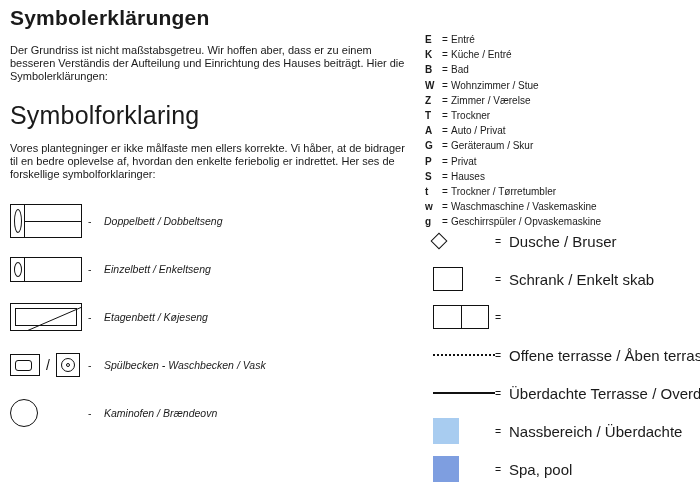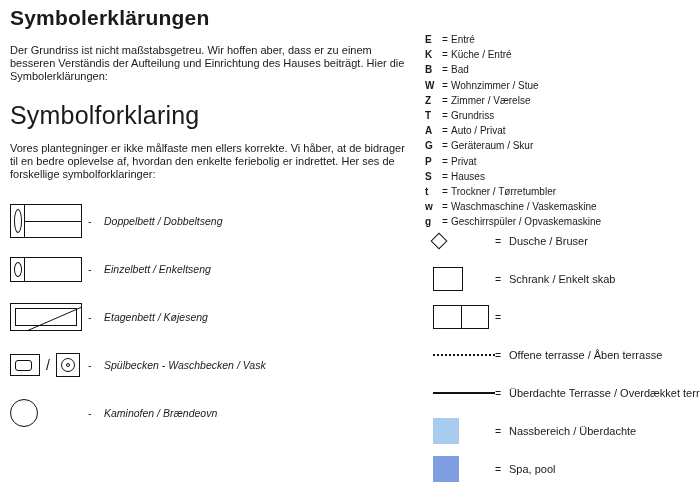--- a/index.html
+++ b/index.html
@@ -222,21 +222,21 @@
     align-items: center;
     height: 38px;
   }
   .rsym-art {
     width: 70px;
     flex: 0 0 70px;
     display: flex;
     align-items: center;
   }
   .rsym-label {
-    font-size: 11px;
+    font-size: 15px;
     white-space: nowrap;
   }
   .rdash {
     width: 14px;
     flex: 0 0 14px;
     font-size: 10.5px;
   }
   .diamond {
     width: 12px; height: 12px;
     border: 1px solid #111;
@@ -375,21 +375,21 @@
           <td>Wohnzimmer / Stue</td>
         </tr>
         <tr>
           <td class="abbr-key">Z</td>
           <td class="abbr-eq">=</td>
           <td>Zimmer / Værelse</td>
         </tr>
         <tr>
           <td class="abbr-key">T</td>
           <td class="abbr-eq">=</td>
-          <td>Grundriss</td>
+          <td>Trockner</td>
         </tr>
         <tr>
           <td class="abbr-key">A</td>
           <td class="abbr-eq">=</td>
           <td>Auto / Privat</td>
         </tr>
         <tr>
           <td class="abbr-key">G</td>
           <td class="abbr-eq">=</td>
           <td>Geräteraum / Skur</td>

